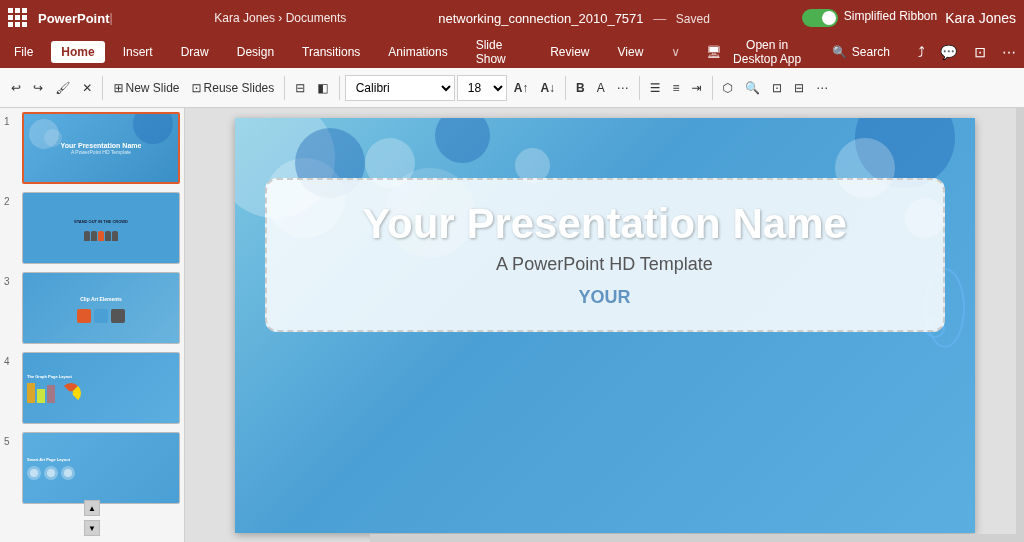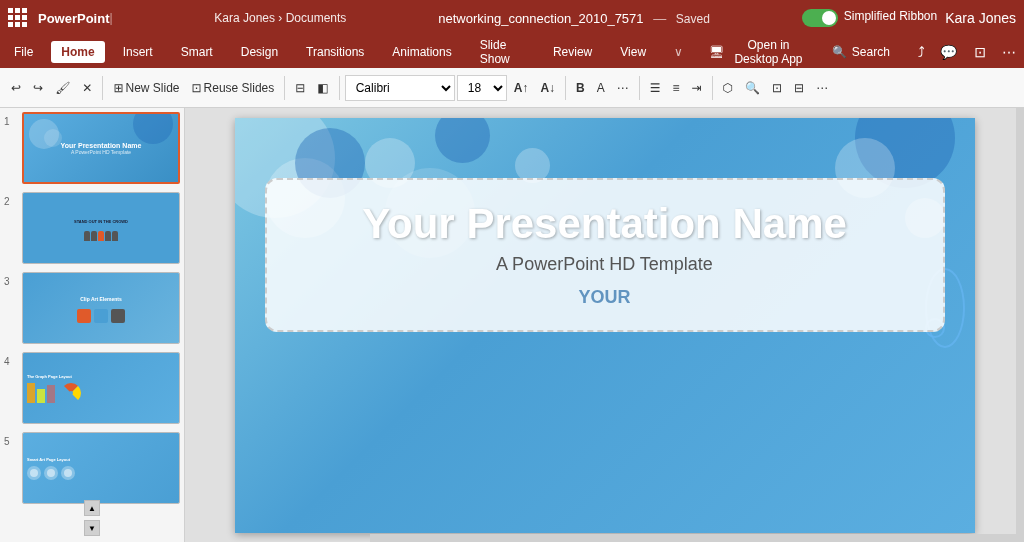--- a/index.html
+++ b/index.html
@@ -306,21 +306,21 @@
     </div>
     <span id="simplified-ribbon-label">Simplified Ribbon</span>
   </div>
   <span id="user-name">Kara Jones</span>
 </div>
 
 <div id="menu-bar">
   <span class="menu-item">File</span>
   <span class="menu-item active">Home</span>
   <span class="menu-item">Insert</span>
-  <span class="menu-item">Smart</span>
+  <span class="menu-item">Draw</span>
   <span class="menu-item">Design</span>
   <span class="menu-item">Transitions</span>
   <span class="menu-item">Animations</span>
   <span class="menu-item">Slide Show</span>
   <span class="menu-item">Review</span>
   <span class="menu-item">View</span>
   <span class="menu-item" style="opacity:0.7;">∨</span>
   <button id="open-desktop-app">
     <span>🖥</span>
     <span>Open in Desktop App</span>

